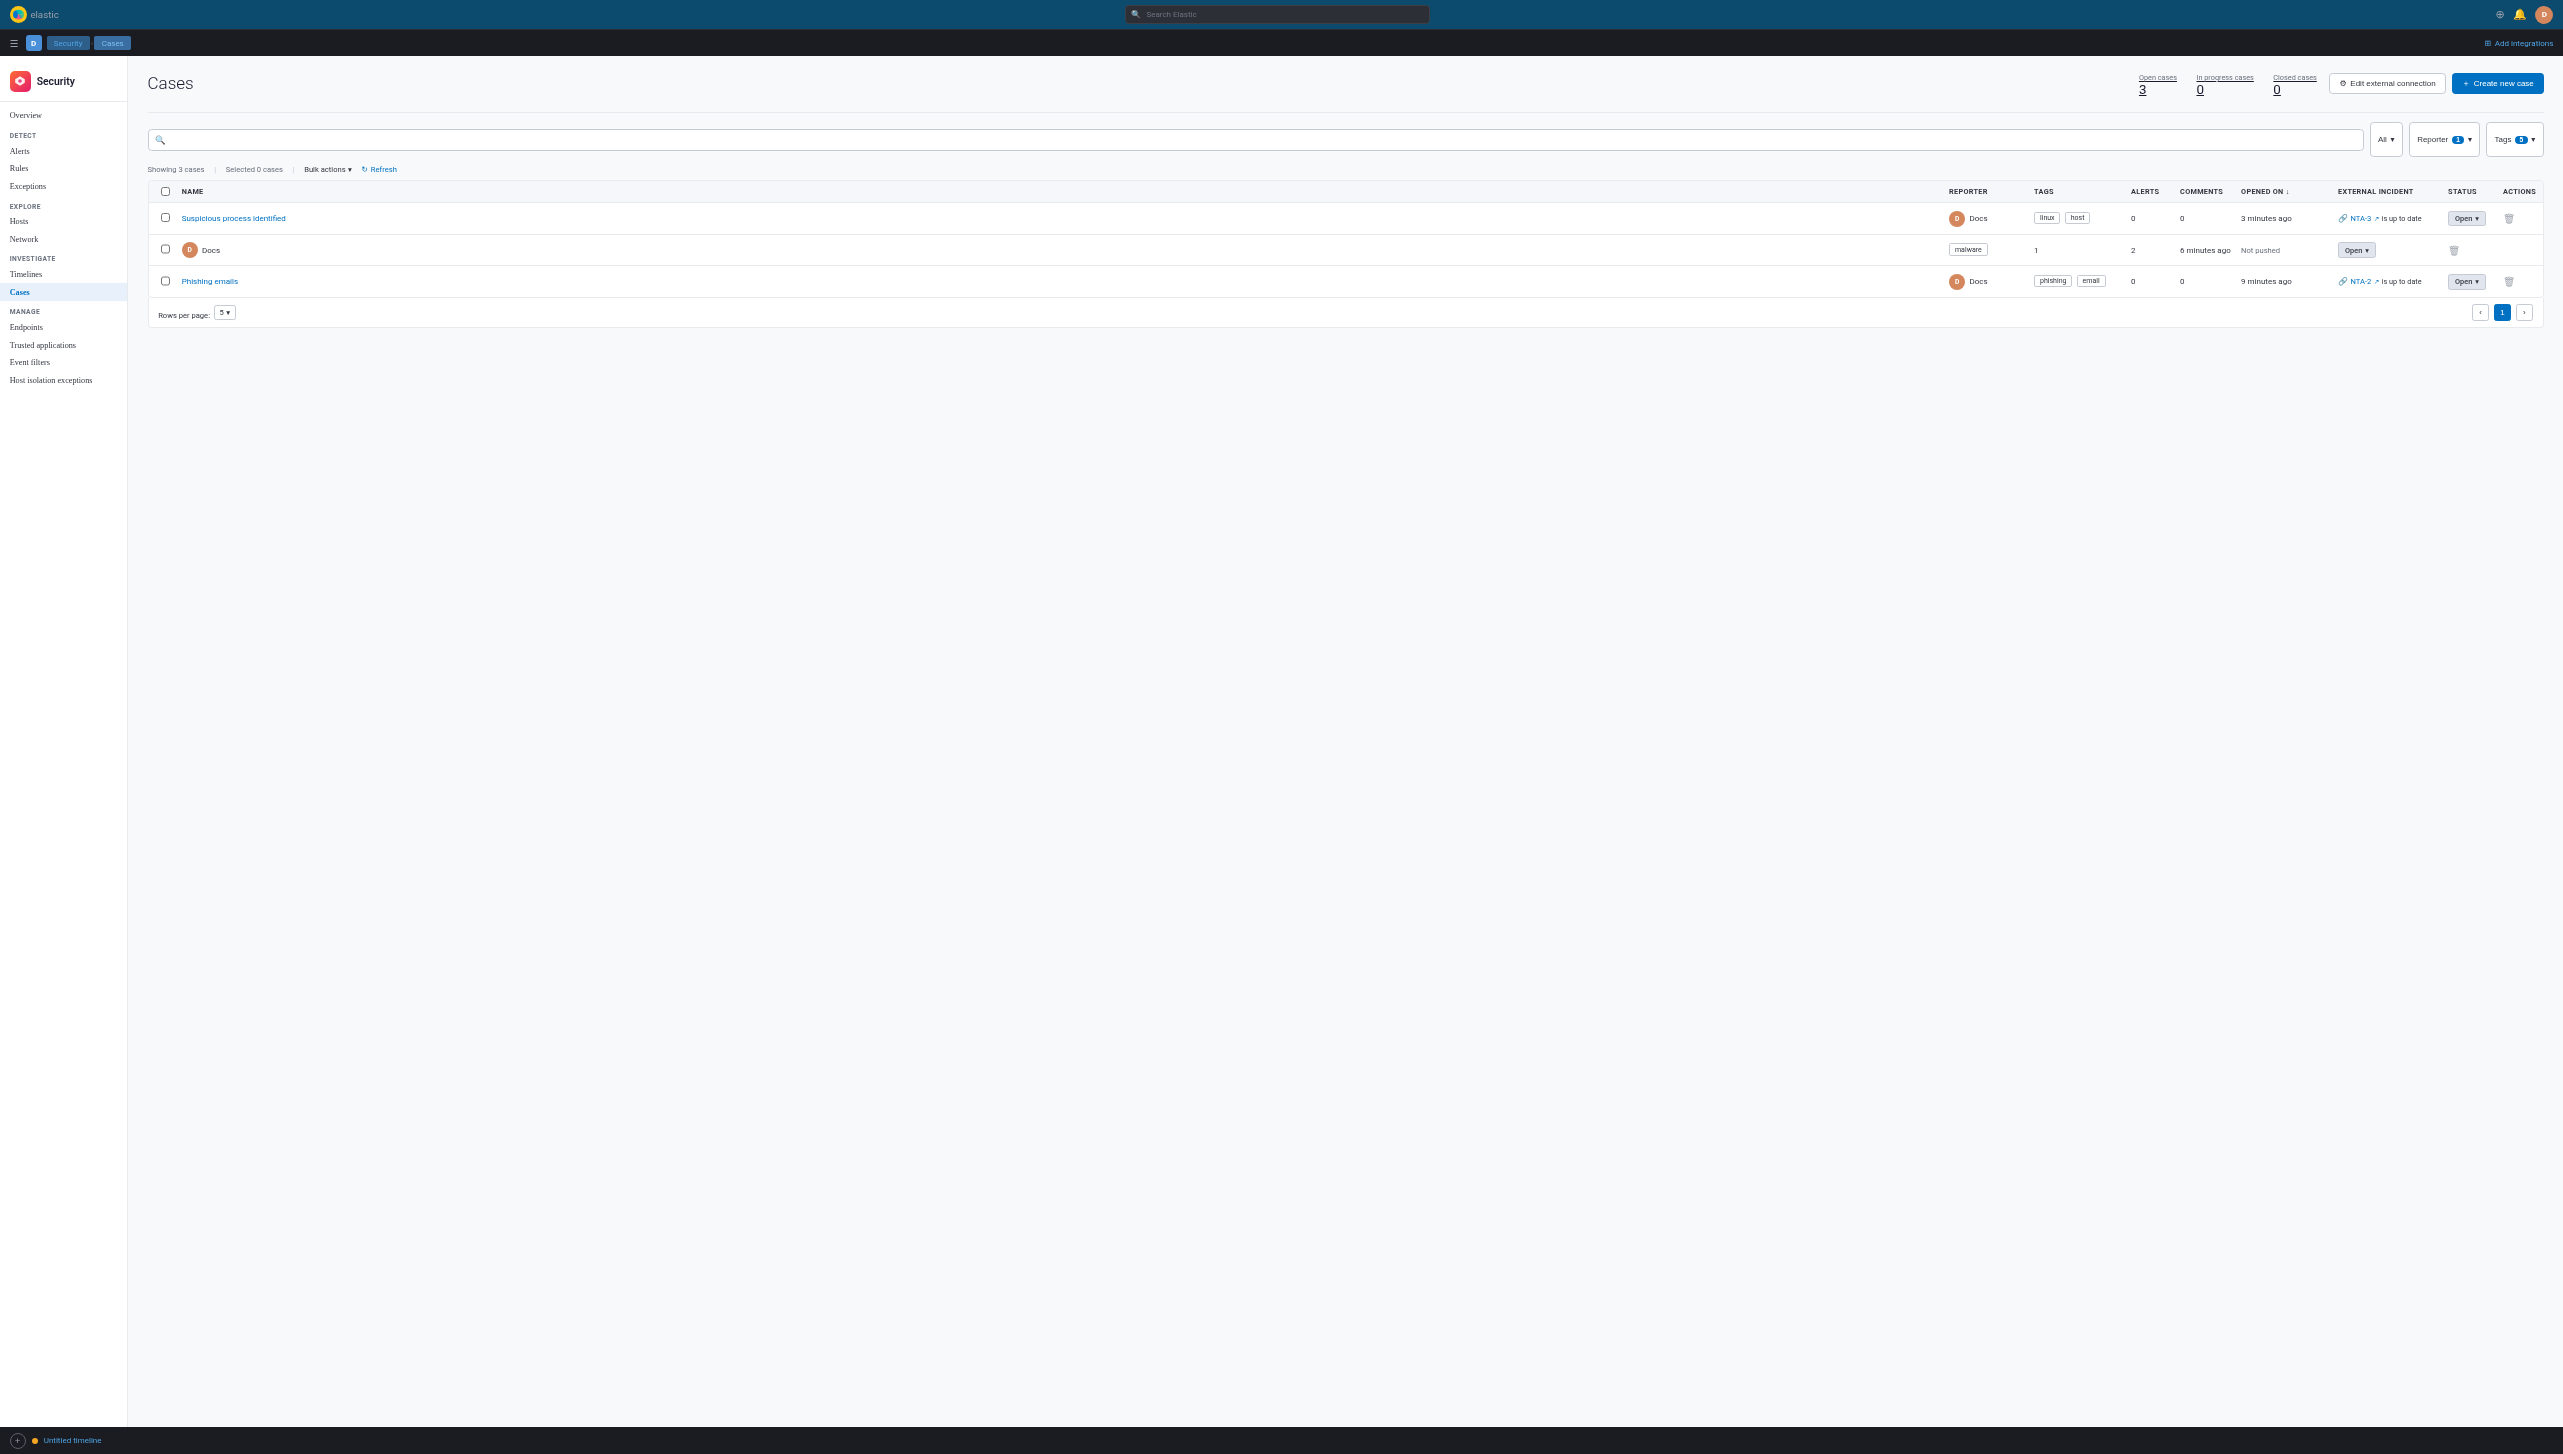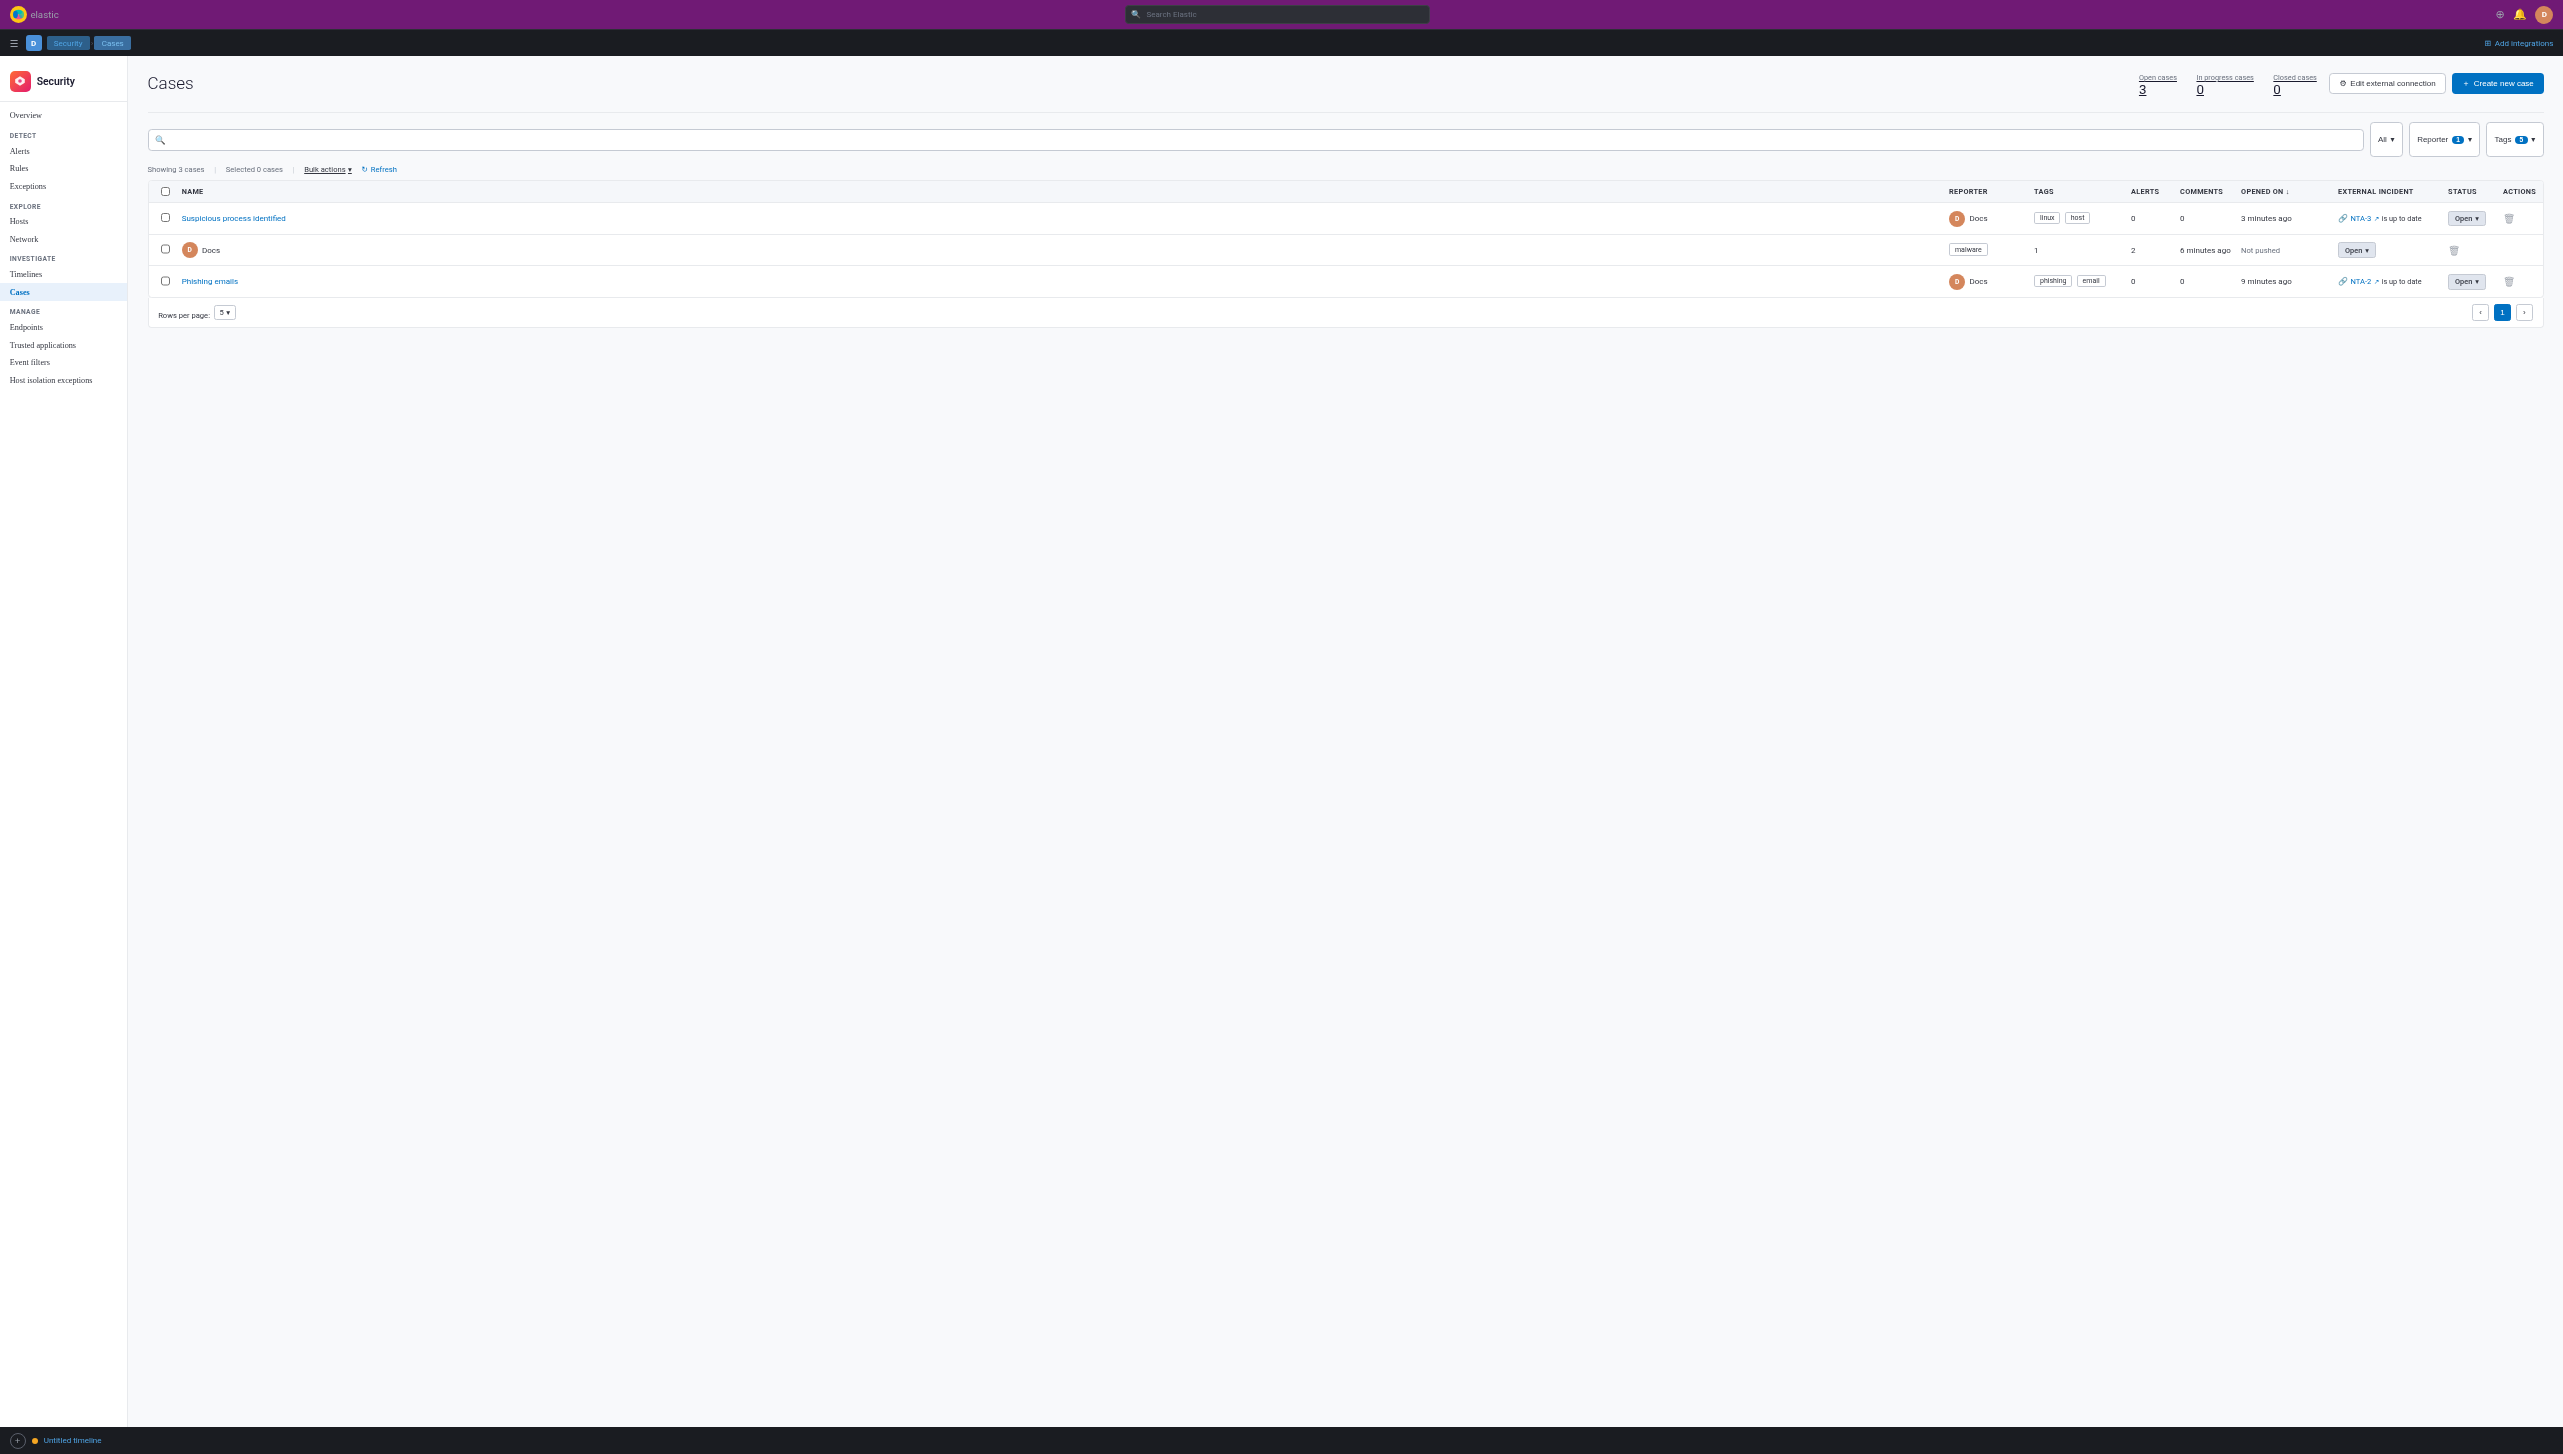--- a/index.html
+++ b/index.html
@@ -1,20 +1,20 @@
 <!DOCTYPE html>
 <html style="font-size:9.7px"><head>
   <meta charset="utf-8">
   <style>
     * { box-sizing: border-box; margin: 0; padding: 0; }
     body { font-family: -apple-system, BlinkMacSystemFont, 'Segoe UI', Roboto, sans-serif; background: #f8f9fb; color: #1a1a2e; font-size: 8.5px; }
 
     
     .top-nav {
-      background: #701a75;
+      background: #0c4a6e;
       height: 29px;
       display: flex;
       align-items: center;
       padding: 0 9.7px;
       gap: 8px;
     }
     .elastic-logo {
       display: flex; align-items: center; gap: 3.7px; color: white; font-size: 11px; font-weight: bold;
     }
     .elastic-logo-icon { width: 17px; height: 17px; }
@@ -209,21 +209,21 @@
 
     
     .table-meta {
       display: flex; align-items: center; gap: 9.7px;
       font-size: 7.6px; color: #69707d;
       margin-bottom: 6px;
     }
     .table-meta .sep { color: #c5cad3; }
     .bulk-actions {
       display: flex; align-items: center; gap: 2.4px;
-      color: #343741; cursor: pointer; font-size: 7.6px; text-decoration: underline;
+      color: #343741; cursor: pointer; font-size: 7.6px;
     }
     .refresh-btn {
       display: flex; align-items: center; gap: 3px;
       color: #0071c2; cursor: pointer; font-size: 7.6px;
     }
 
     
     .cases-table {
       background: white;
       border: 0.6px solid #e8eaed;

